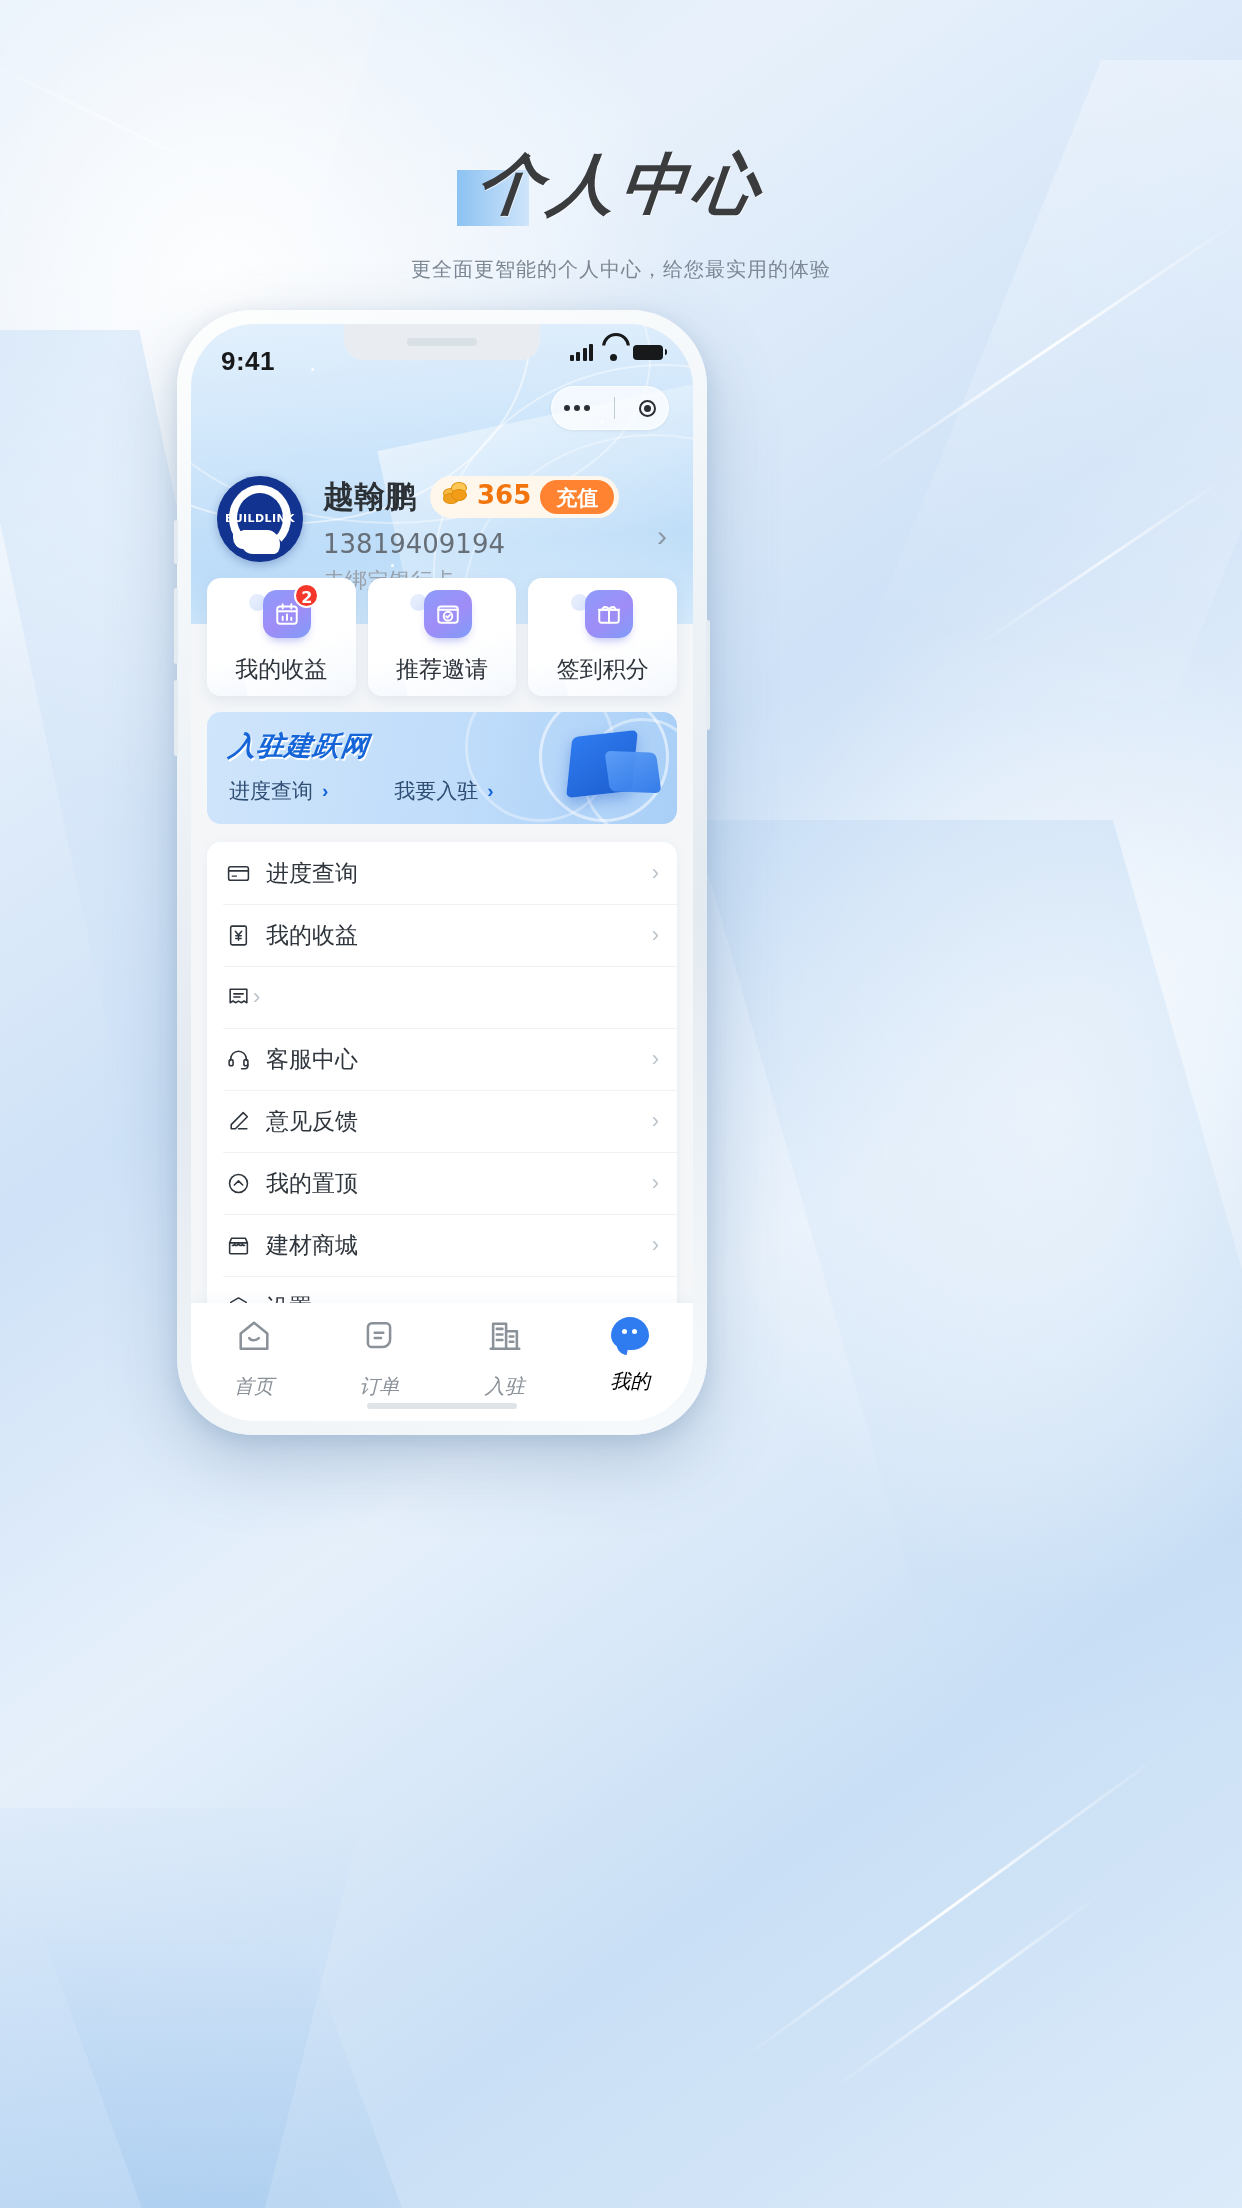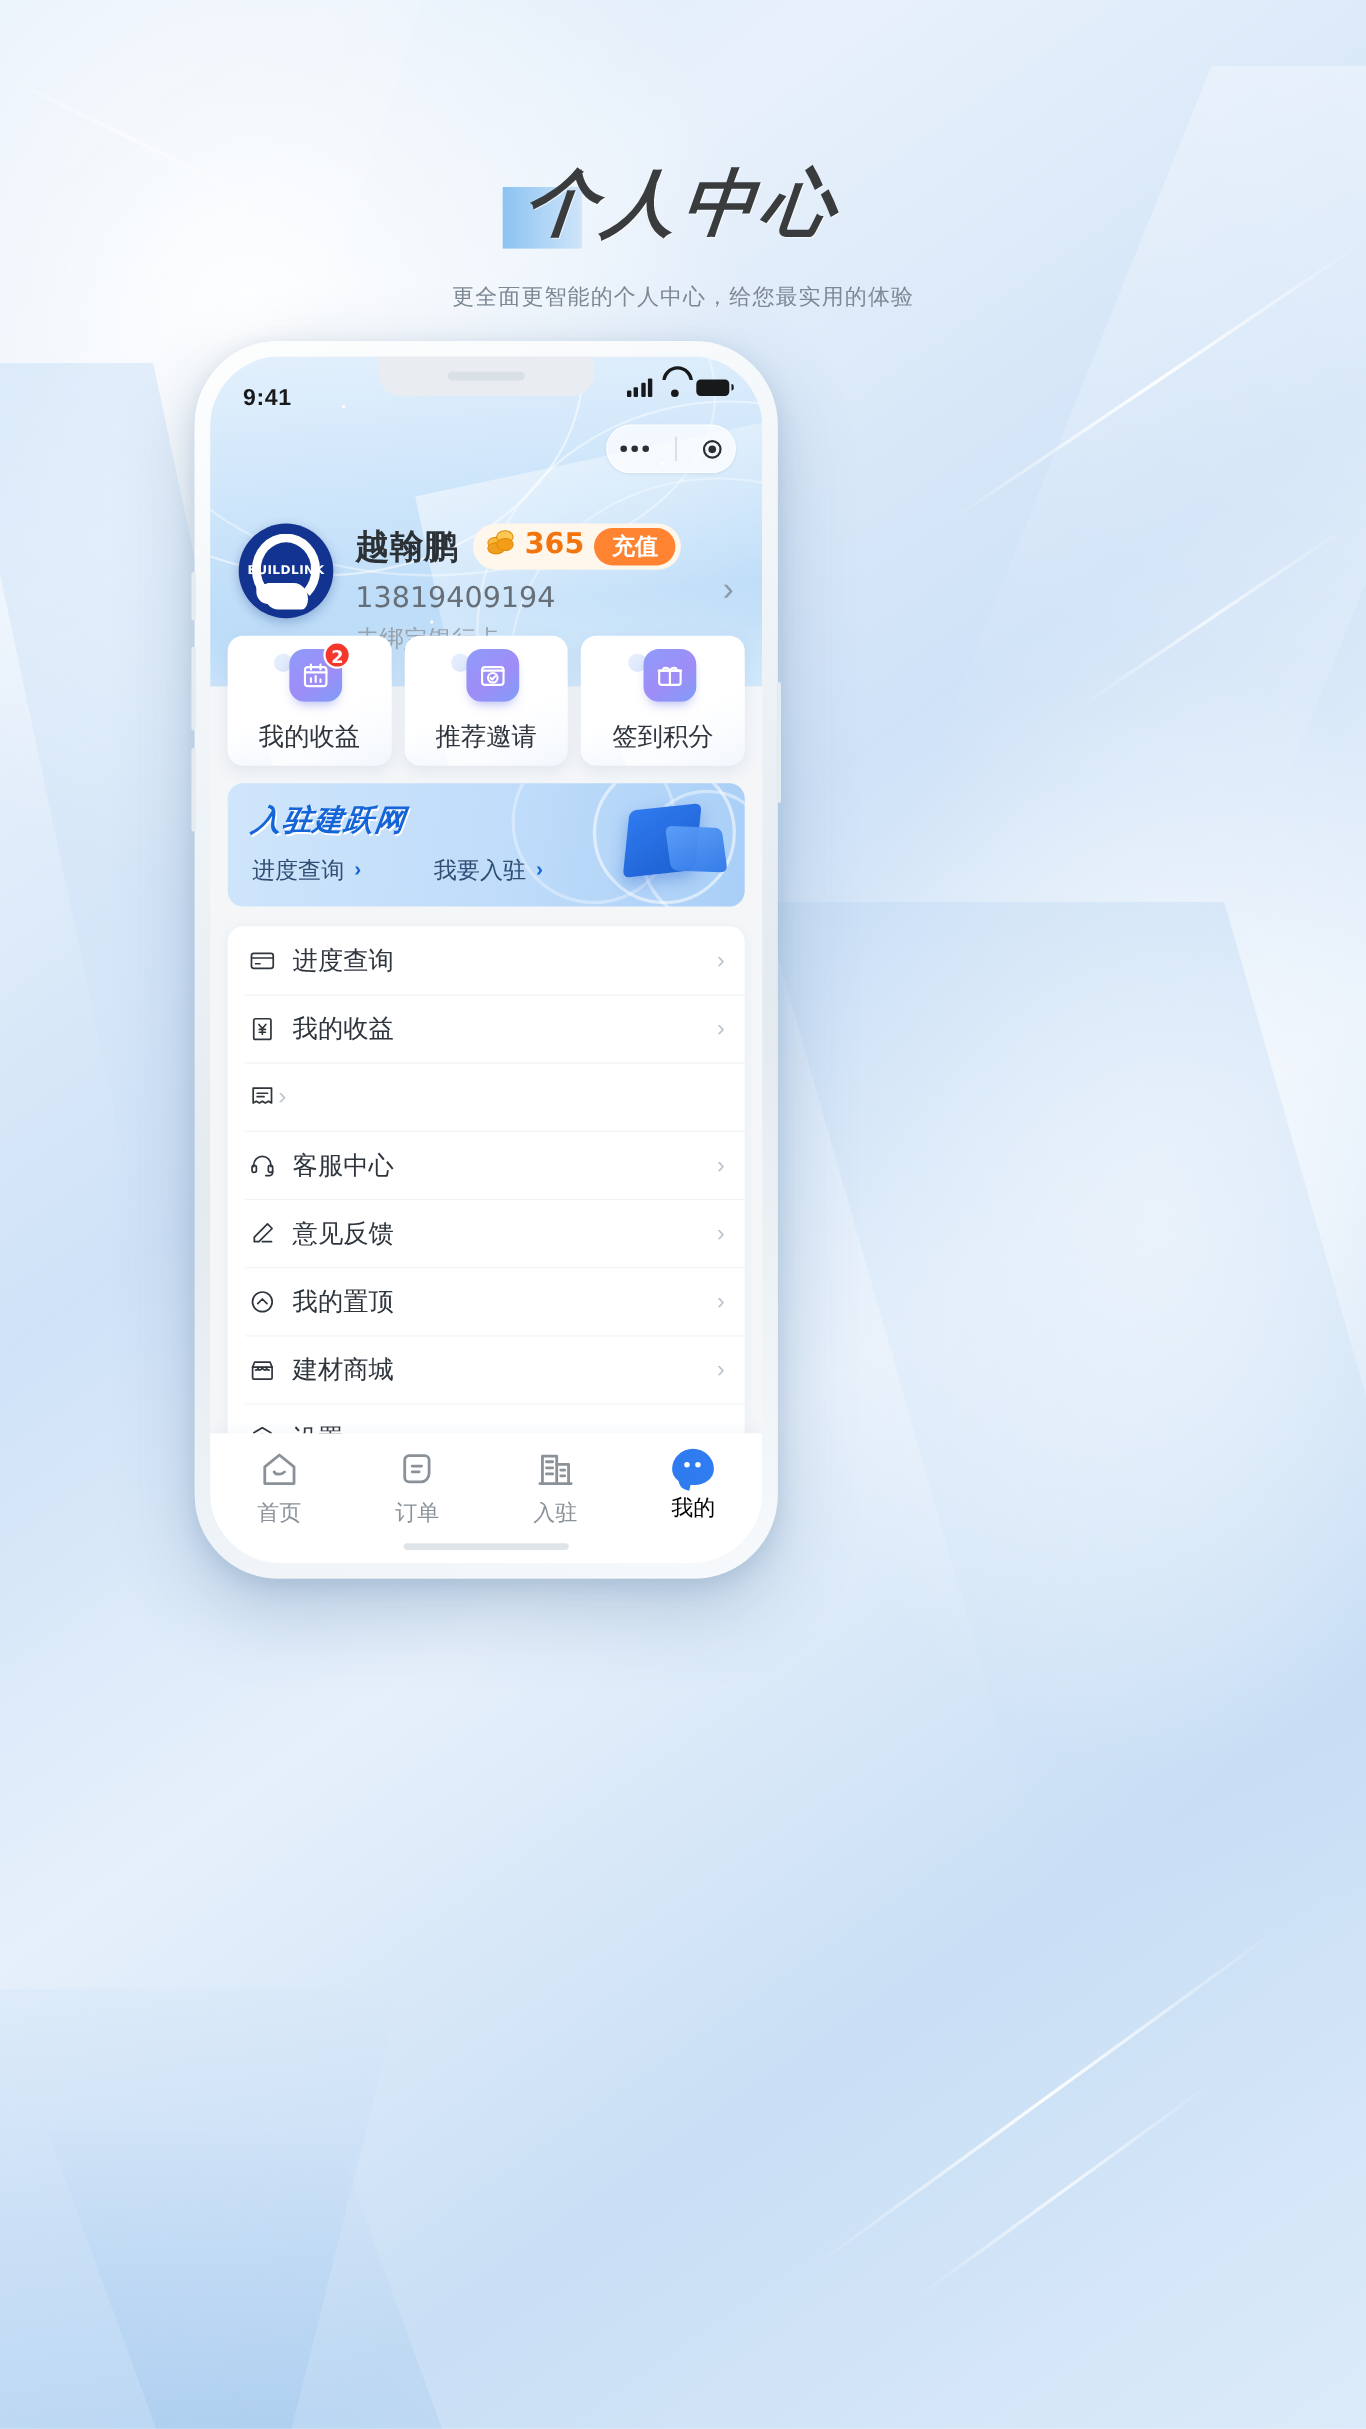--- a/index.html
+++ b/index.html
@@ -93,21 +93,21 @@
     position:absolute; left:50%; top:14px; transform:translateX(-50%);
     width:70px; height:8px; border-radius:4px; background:#d9e0e6;
   }
 
   
   .statusbar {
     position:relative; z-index:25; height:56px;
     display:flex; align-items:center; justify-content:space-between;
     padding:0 30px; color:#17191b;
   }
-  .status-time { font-size:21px; font-weight:700; letter-spacing:.5px;margin-top:19px; }
+  .status-time { font-size:26px; font-weight:700; letter-spacing:.5px;margin-top:19px; }
   .status-right { display:flex; align-items:center; gap:9px; }
   .sig { display:flex; align-items:flex-end; gap:2.5px; height:17px; }
   .sig i { display:block; width:4px; background:#17191b; border-radius:1px; }
   .sig i:nth-child(1){height:6px}.sig i:nth-child(2){height:9px}
   .sig i:nth-child(3){height:13px}.sig i:nth-child(4){height:17px}
   .wifi { width:22px; height:17px; position:relative; }
   .wifi::before{content:"";position:absolute;left:0;bottom:0;width:22px;height:22px;
     border:3.5px solid #17191b;border-radius:50%;clip-path:polygon(0 0,100% 0,100% 46%,0 46%);}
   .wifi::after{content:"";position:absolute;left:7.5px;bottom:0;width:7px;height:7px;
     background:#17191b;border-radius:50%;}
@@ -295,21 +295,21 @@
   .mrow .mico svg { width:25px; height:25px; }
   .mrow .mlabel { margin-left:13px; font-size:23px; color:#2f353c; flex:1; }
   .mrow .mchev { font-size:22px; color:#bcc4cc; font-weight:300; }
 
   
   .tabbar {
     position:absolute; left:0; right:0; bottom:0; height:118px;
     background:#fff; display:flex; align-items:flex-start; padding-top:14px;
     box-shadow:0 -2px 12px rgba(120,150,185,.08); z-index:20;
   }
-  .tab { flex:1; display:flex; flex-direction:column; align-items:center; gap:7px; }
+  .tab { flex:1; display:flex; flex-direction:column; align-items:center; gap:18px;font-style:italic; }
   .tab svg { width:38px; height:38px; }
   .tab .tlabel { font-size:20px; color:#8a9199; }
   .tab.active .tlabel { color:#000000; }
   .tab .blob { width:38px; height:33px; position:relative; }
   .tab .blob .body {
     position:absolute; inset:0; background:#2f7bf0; border-radius:50% 50% 46% 46%/56% 56% 44% 44%;
   }
   .tab .blob .tail {
     position:absolute; left:5px; bottom:-4px; width:12px; height:12px;
     background:#2f7bf0; border-radius:0 0 0 10px; transform:rotate(12deg);

